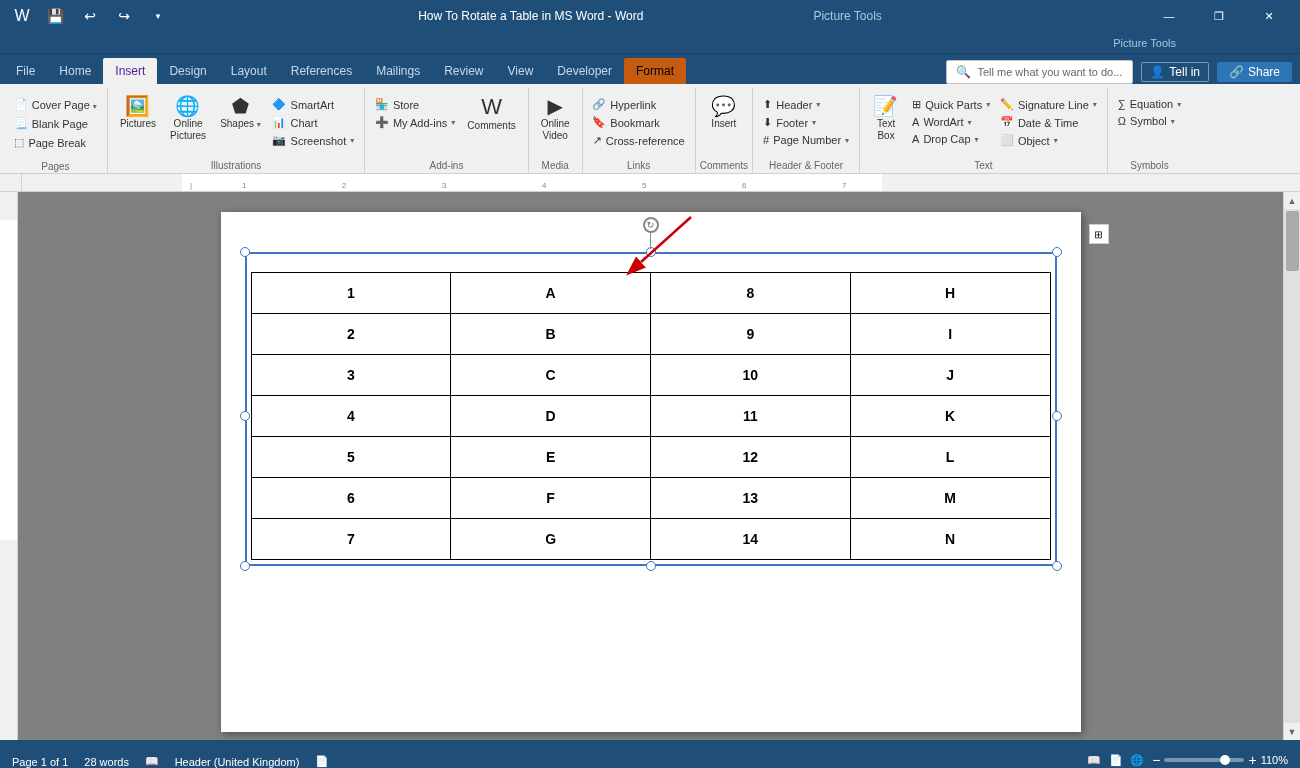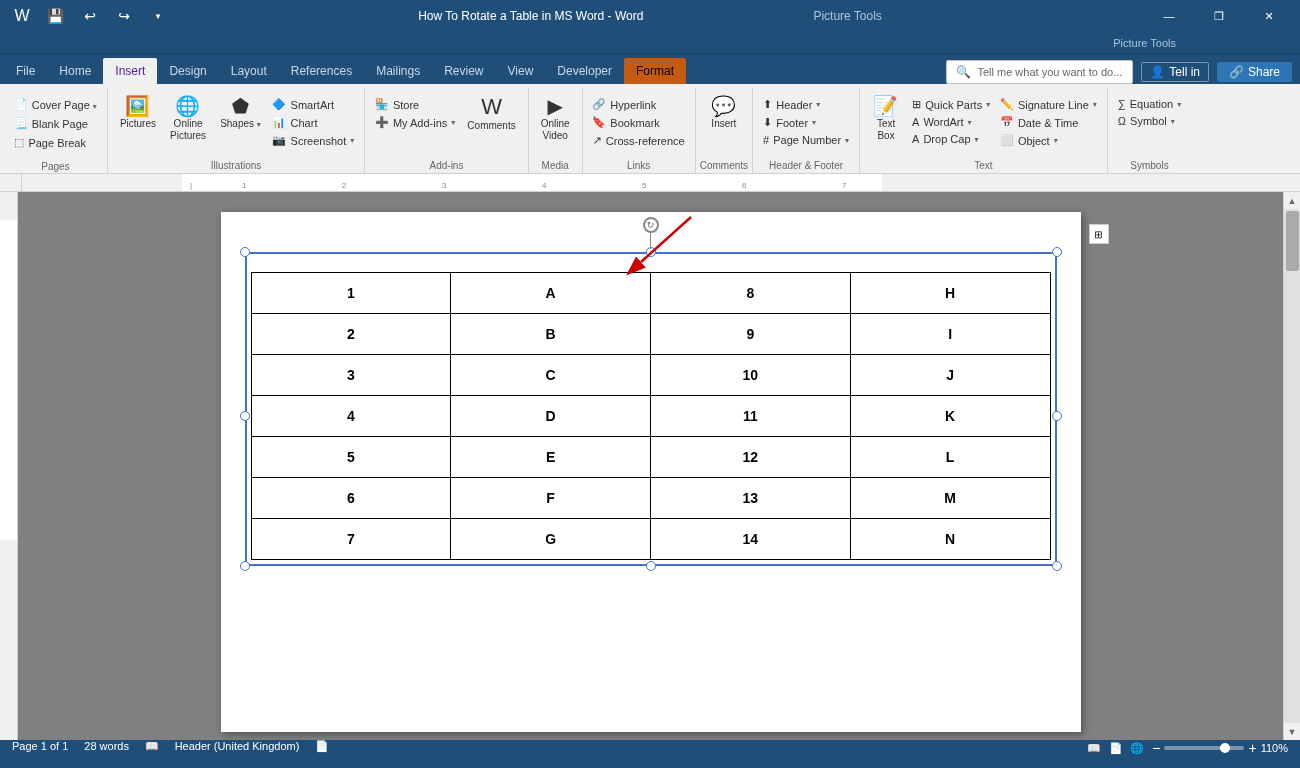--- a/index.html
+++ b/index.html
@@ -266,21 +266,21 @@
       cursor: pointer;
       pointer-events: all;
     }
 
     
     .status-bar {
       background: #1f4e79;
       color: white;
       height: 28px;
       display: flex;
-      align-items: flex-start;
+      align-items: flex-end;
       padding: 0 12px;
       font-size: 11px;
       gap: 16px;
     }
     .status-bar-right { margin-left: auto; display: flex; align-items: center; gap: 8px; }
     .zoom-controls { display: flex; align-items: center; gap: 4px; }
     .zoom-slider { width: 80px; height: 4px; background: rgba(255,255,255,0.4); border-radius: 2px; position: relative; }
     .zoom-thumb { width: 10px; height: 10px; background: white; border-radius: 50%; position: absolute; top: -3px; left: 70%; }
 
     

